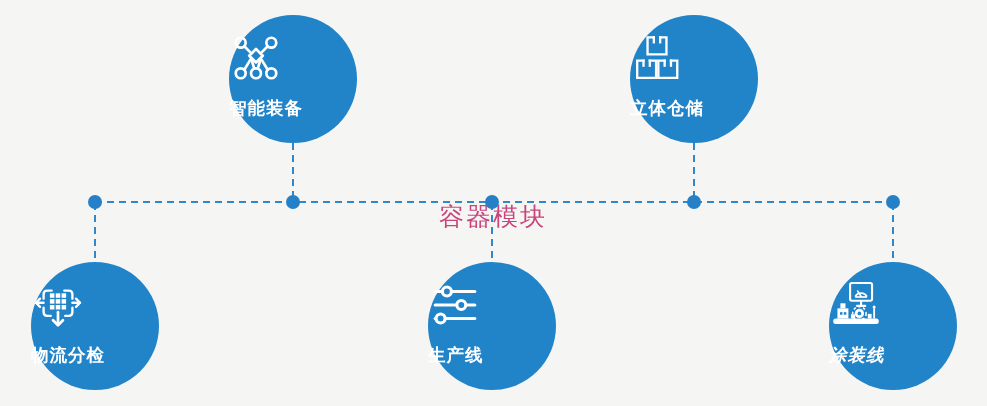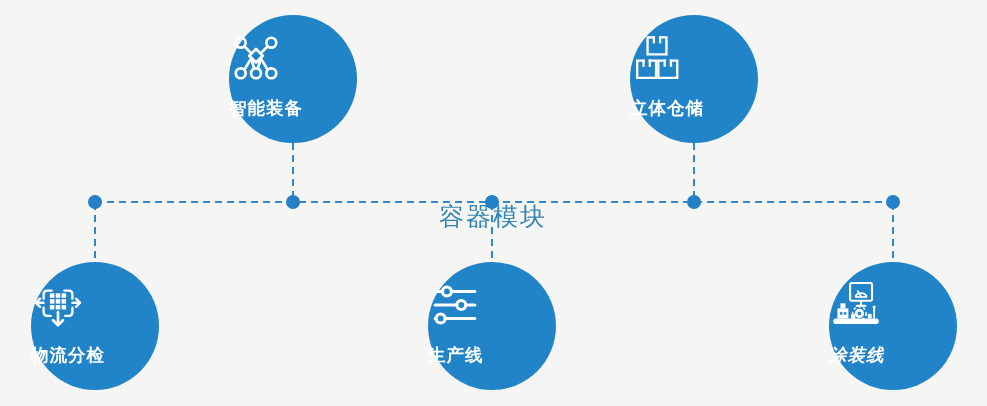--- a/index.html
+++ b/index.html
@@ -62,21 +62,21 @@
     width:14px;height:14px;border-radius:50%;
     background:#2580c7;
     transform:translate(-50%,-50%);
   }
 
   
   .watermark{
     position:absolute;
     left:493px;top:216px;
     transform:translate(-50%,-50%);
-    color:#0369a1;
+    color:#be185d;
     opacity:.8;
     font-size:25px;
     letter-spacing:2px;
     white-space:nowrap;
     user-select:none;
   }
   svg{display:block;}
 </style>
 </head>
 <body>

